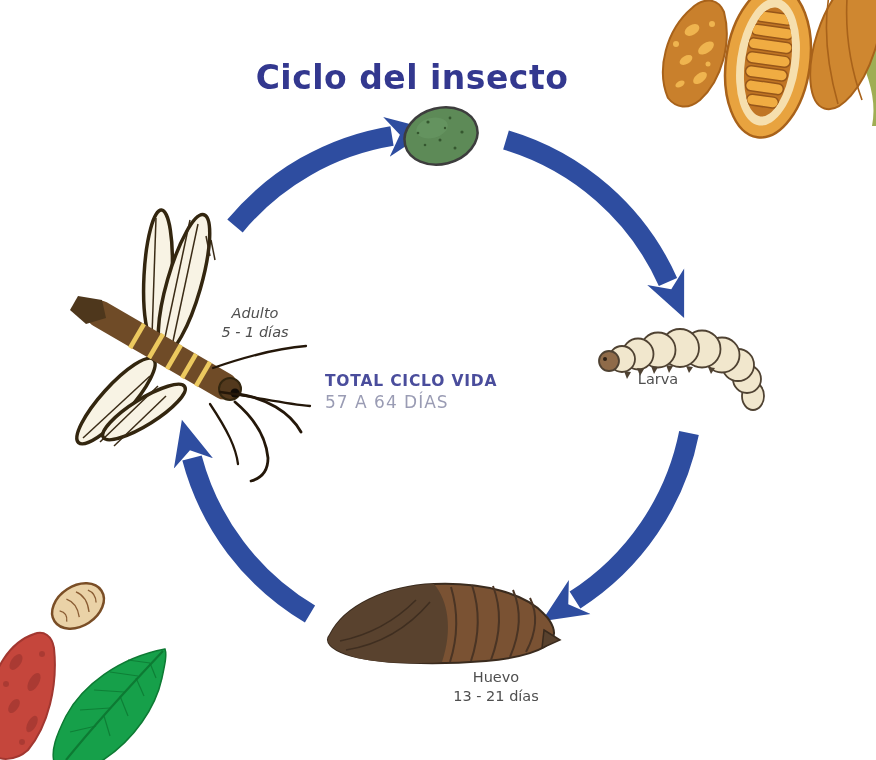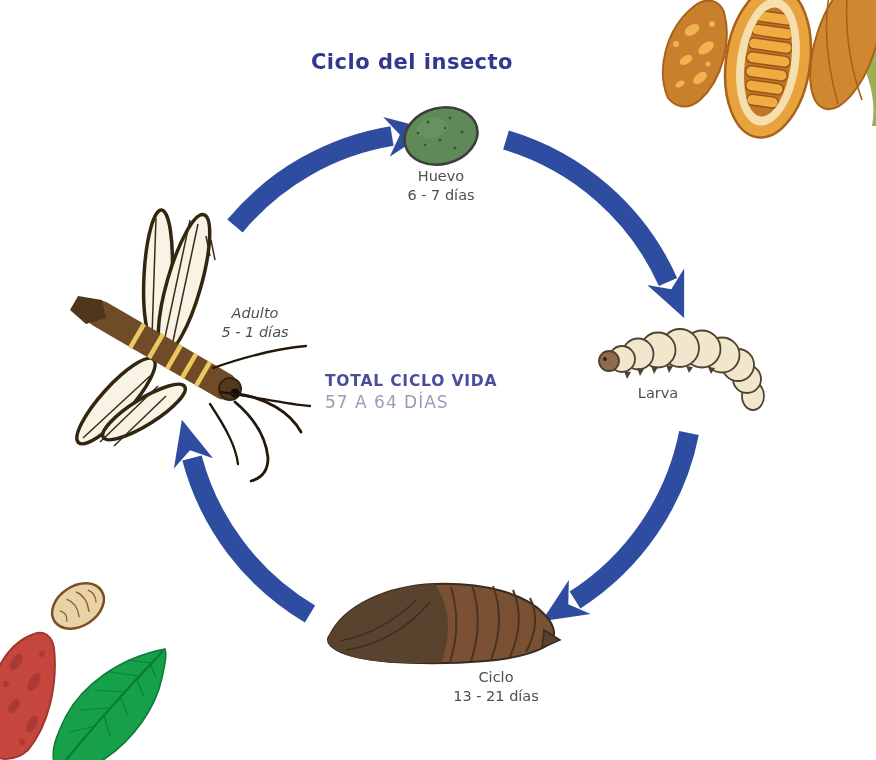--- a/index.html
+++ b/index.html
@@ -3,30 +3,30 @@
 <meta charset="utf-8">
 <style>
   html,body{margin:0;padding:0;background:#ffffff;}
   #stage{
     position:relative;width:876px;height:760px;background:#ffffff;
     overflow:hidden;font-family:"DejaVu Sans","Liberation Sans",sans-serif;
   }
   #diagram-svg{position:absolute;left:0;top:0;}
   .page-title{
     position:absolute;top:36px;left:0;width:824px;text-align:center;
-    font-size:21px;font-weight:800;color:#33388f;letter-spacing:.5px;
+    font-size:33px;font-weight:800;color:#33388f;letter-spacing:.5px;
   }
   .stage-label{
     position:absolute;width:170px;text-align:center;
     font-size:14.5px;color:#4f4f4f;line-height:1.32;
   }
   .stage-label .stage-name{display:block;}
   .stage-label .stage-days{display:block;}
   #label-huevo {left:356px;top:167px;}
-  #label-larva {left:573px;top:384px;}
+  #label-larva {left:573px;top:370px;}
   #label-pupa  {left:411px;top:668px;}
   #label-adulto{left:170px;top:304px;font-style:italic;}
   .center-label{
     position:absolute;left:325px;top:372px;width:220px;
   }
   .center-label .total-title{
     display:block;font-size:15.5px;font-weight:700;letter-spacing:.8px;color:#4a4d9c;
   }
   .center-label .total-value{
     display:block;margin-top:2px;font-size:17px;letter-spacing:1px;color:#9a9cb4;
@@ -231,31 +231,27 @@
         <path d="M150,663 L156,678"></path>
           <path d="M136,678 L144,696"></path>
         <path d="M120,696 L128,716"></path>
           <path d="M104,716 L110,736"></path>
       </g>
     </g>
   </svg>
 
   <h1 class="page-title">Ciclo del insecto</h1>
 
-  <div class="stage-label" id="label-huevo">
-    <span class="stage-name">Huevo</span>
-    <span class="stage-days">6 - 7 días</span>
-  </div>
 
   <div class="stage-label" id="label-larva">
     <span class="stage-name">Larva</span>
   </div>
 
   <div class="stage-label" id="label-pupa">
-    <span class="stage-name">Ciclo</span>
+    <span class="stage-name">Huevo</span>
     <span class="stage-days">13 - 21 días</span>
   </div>
 
   <div class="stage-label" id="label-adulto">
     <span class="stage-name">Adulto</span>
     <span class="stage-days">5 - 1 días</span>
   </div>
 
   <div class="center-label">
     <span class="total-title">TOTAL CICLO VIDA</span>

